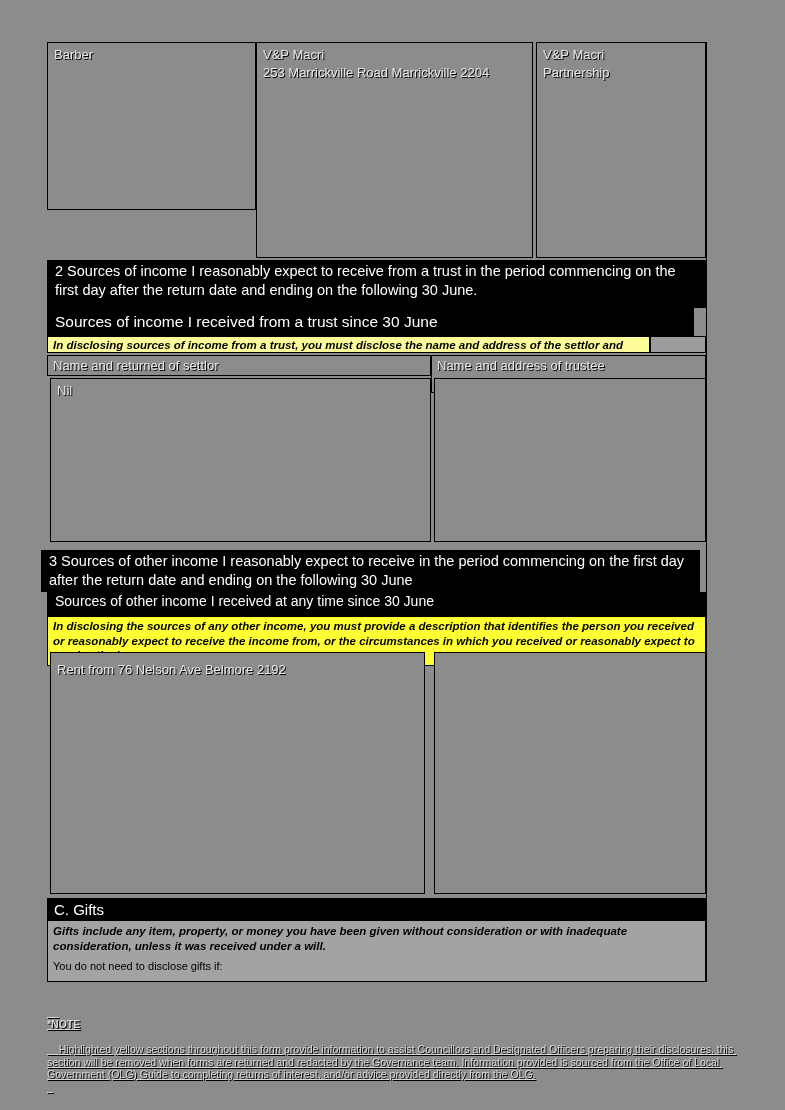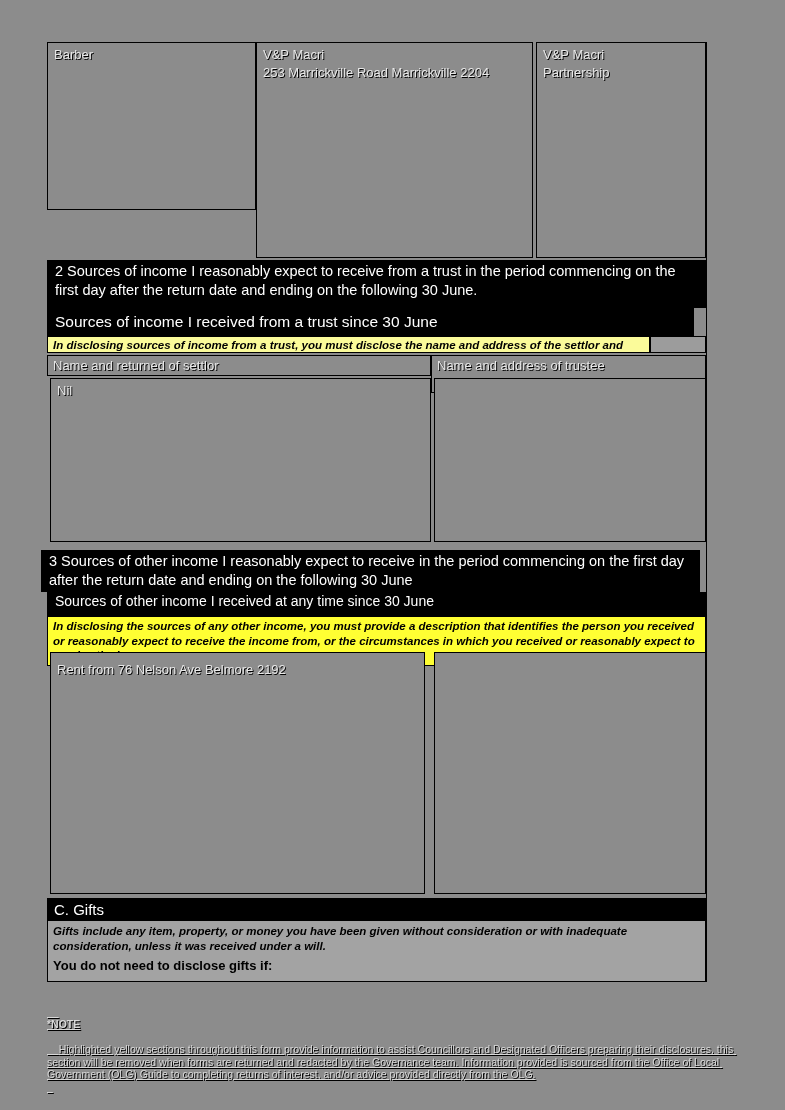--- a/index.html
+++ b/index.html
@@ -214,21 +214,21 @@
   <div class="box" style="left:434px; top:652px; width:272px; height:242px;">
     <div class="cell-text"></div>
   </div>
 
   <div class="section-title" style="left:47px; top:898px; width:659px; height:22px;">
     <div class="t">C. Gifts</div>
   </div>
 
   <div class="band-yellow" style="left:47px; top:920px; width:659px; height:62px;">
     <div class="t" style="top:3px;">Gifts include any item, property, or money you have been given without consideration or with inadequate consideration, unless it was received under a will.</div>
-    <div class="t" style="top:38px; font-style:normal; font-weight:bold; font-size:13px;">You do not need to disclose gifts if:</div>
+    <div class="t" style="top:38px; font-style:normal; font-weight:normal; font-size:11px;">You do not need to disclose gifts if:</div>
   </div>
 
   <div class="footer-note">
     <span class="nlbl">*NOTE</span>
     <span>Highlighted yellow sections throughout this form provide information to assist Councillors and Designated Officers preparing their disclosures, this section will be removed when forms are returned and redacted by the Governance team. Information provided is sourced from the Office of Local Government (OLG) Guide to completing returns of interest, and/or advice provided directly from the OLG.</span>
   </div>
 
 </div>
 
 </body></html>

